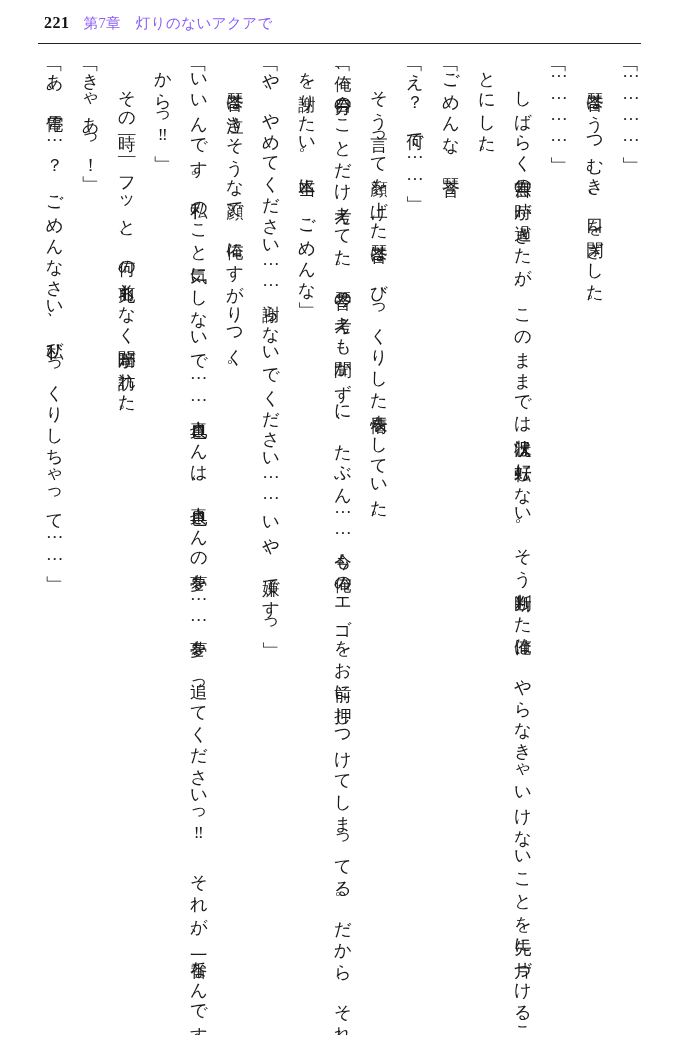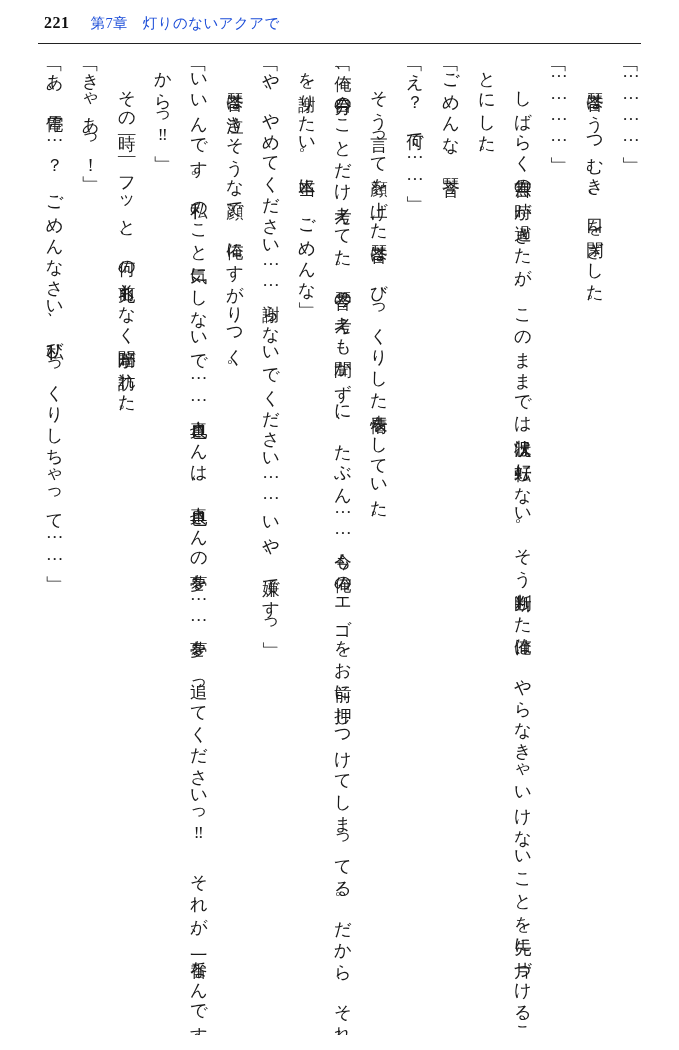--- a/index.html
+++ b/index.html
@@ -31,23 +31,22 @@
     height: 26px;
   }
   .page-number {
     font-size: 16px;
     font-weight: bold;
     letter-spacing: 0.5px;
     color: #111;
   }
   .chapter-title {
     font-size: 14.5px;
-    color: #1d4ed8;
+    color: #8b5cf6;
     letter-spacing: 0.4px;
-    margin-left: 7px;
   }
   .rule {
     height: 1px;
     background: #222;
     margin: 3px 8px 0 8px;
   }
   
   .body-area {
     position: relative;
     margin-top: 16px;

